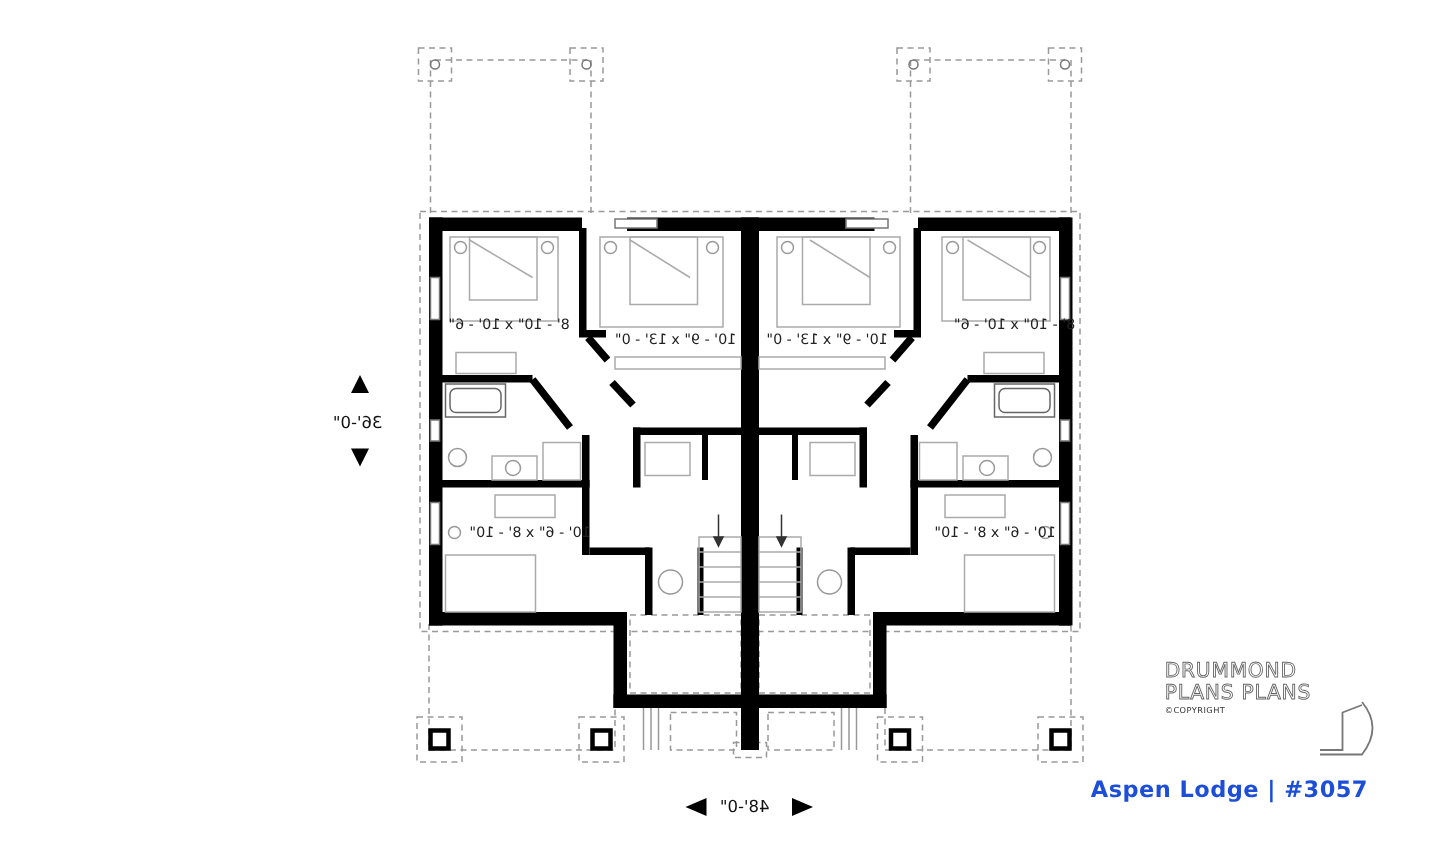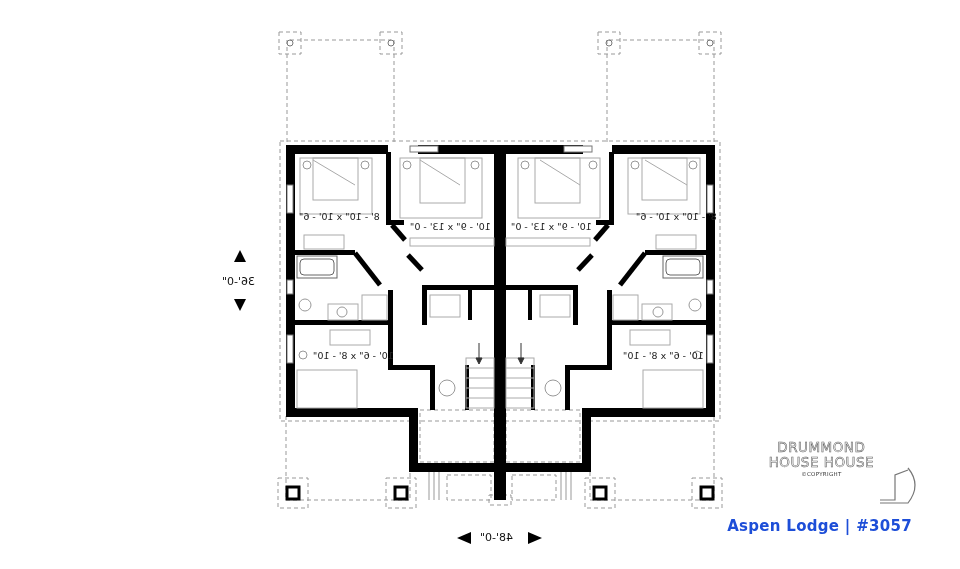--- a/index.html
+++ b/index.html
@@ -1,20 +1,20 @@
 <!DOCTYPE html>
 <html><head>
 <meta charset="utf-8">
 <style>
   html, body { margin:0; padding:0; background:#ffffff; }
   body { width:960px; height:569px; position:relative; overflow:hidden; font-family:"Liberation Sans", sans-serif; }
   #plan { position:absolute; left:0; top:0; width:960px; height:569px; }
   .dim-label { position:absolute; font-family:"DejaVu Sans", sans-serif; font-size:11px; color:#111; transform:scaleX(-1); white-space:nowrap; }
   .room-label { position:absolute; font-family:"DejaVu Sans", sans-serif; font-size:9.5px; color:#222; transform:scaleX(-1); white-space:nowrap; }
-  .brand { position:absolute; right:44px; top:440px; text-align:center; }
+  .brand { position:absolute; right:44px; top:440px; text-align:left; }
   .brand-l1, .brand-l2 { font-family:"DejaVu Sans", sans-serif; font-size:13.5px; letter-spacing:0.5px; color:#fff;
      -webkit-text-stroke:0.6px #666; line-height:15px; }
   .brand-copy { font-family:"DejaVu Sans", sans-serif; font-size:5.5px; color:#333; line-height:9px; letter-spacing:0.3px; }
   .plan-title { position:absolute; right:48px; top:517px; font-family:"DejaVu Sans", sans-serif; font-weight:bold; font-size:15px; color:#1d4ed8; letter-spacing:0.3px; }
 </style>
 </head>
 <body>
 
 <svg id="plan" viewBox="0 0 960 569" xmlns="http://www.w3.org/2000/svg">
 
@@ -224,16 +224,16 @@
 
 <div class="room-label" style="left:299px; top:211px;">8' - 10" x 10' - 6"</div>
 <div class="room-label" style="left:410px; top:221px;">10' - 9" x 13' - 0"</div>
 <div class="room-label" style="left:313px; top:350px;">10' - 6" x 8' - 10"</div>
 <div class="room-label" style="left:511px; top:221px;">10' - 9" x 13' - 0"</div>
 <div class="room-label" style="left:636px; top:211px;">8' - 10" x 10' - 6"</div>
 <div class="room-label" style="left:623px; top:350px;">10' - 6" x 8' - 10"</div>
 
 <div class="brand">
   <div class="brand-l1" style="margin-right:42px;">DRUMMOND</div>
-  <div class="brand-l2" style="margin-right:42px;">HOUSE HOUSE</div>
+  <div class="brand-l2" style="margin-right:42px;">PLANS PLANS</div>
   <div class="brand-copy" style="margin-right:42px;">©COPYRIGHT</div>
 </div>
 <div class="plan-title">Aspen Lodge | #3057</div>
 
 </body></html>

